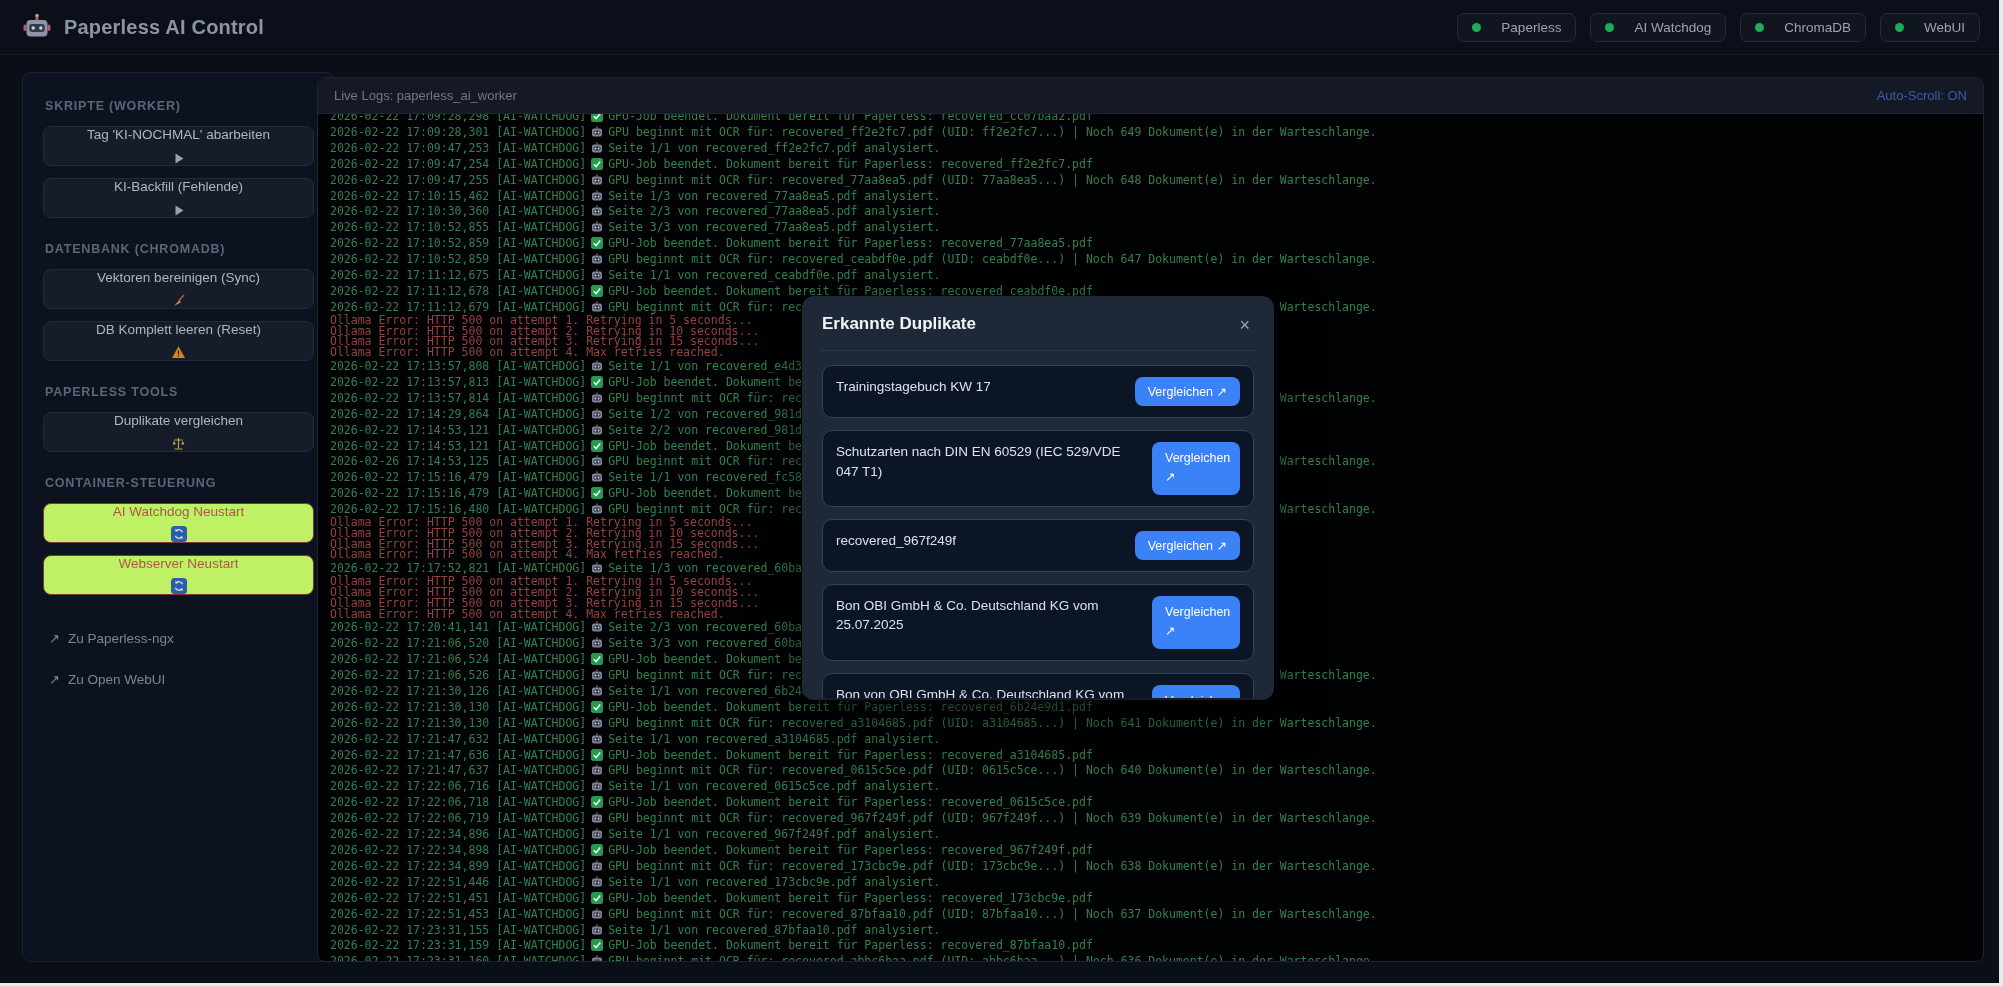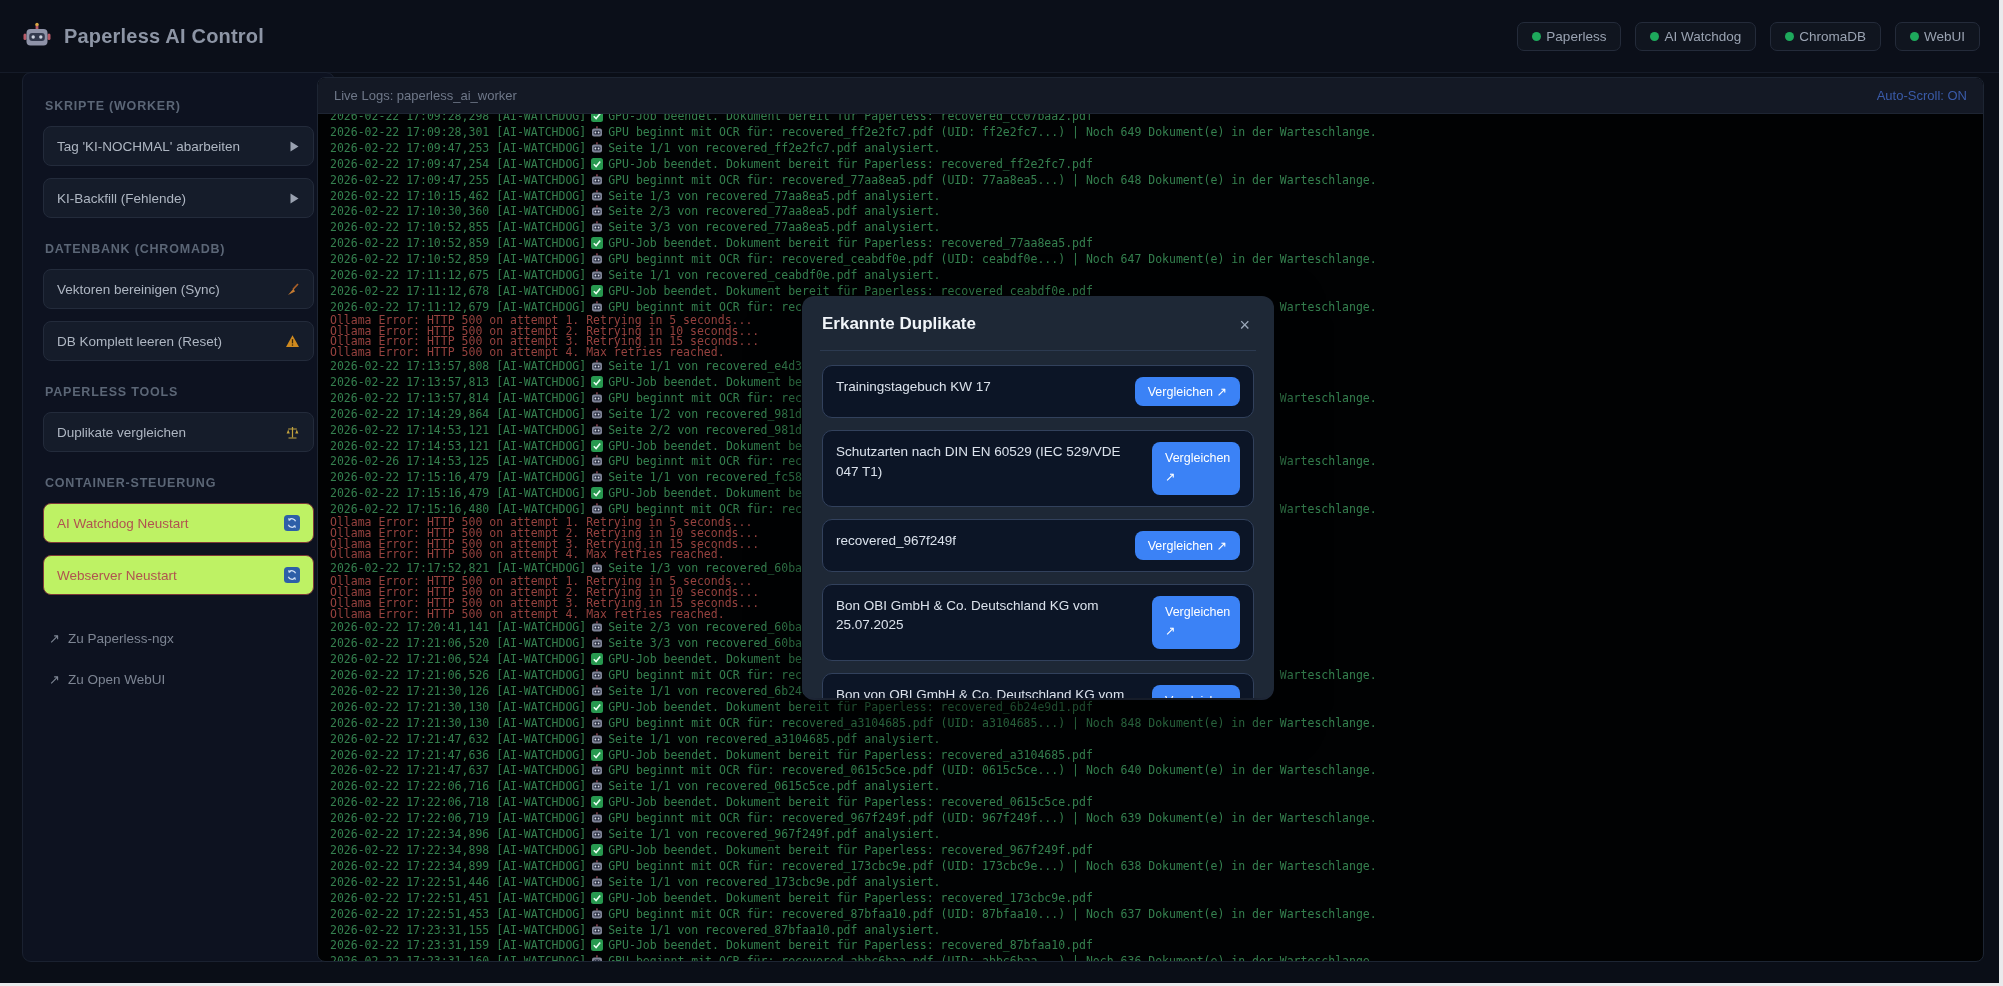--- a/index.html
+++ b/index.html
@@ -1,40 +1,40 @@
 <!DOCTYPE html>
 <html><head>
 <meta charset="utf-8">
 <style>
   * { margin:0; padding:0; box-sizing:border-box; }
   html,body { width:2003px; height:986px; background:#0a0e17; overflow:hidden;
               font-family:"Liberation Sans", sans-serif; position:relative; }
 
   
-  .app-header { position:absolute; left:0; top:0; width:2003px; height:73px;
+  .app-header { position:absolute; left:0; top:0; width:2003px; height:55px;
     background:#0b0f19; border-bottom:1px solid #151b28; display:flex;
     align-items:center; padding:0 23px 0 22px; }
   .logo { width:30px; height:30px; margin-right:12px; flex:0 0 auto; }
   .app-title { font-size:20px; font-weight:bold; color:#8d95a5; letter-spacing:.2px; }
   .badges { margin-left:auto; display:flex; gap:14px; }
-  .badge { display:flex; align-items:center; gap:5px; background:#10151f;
+  .badge { display:flex; align-items:center; gap:20px; background:#10151f;
     border:1px solid #242b3a; border-radius:7px; padding:6px 14px;
     font-size:13.5px; color:#9aa3b2; }
   .dot { width:9px; height:9px; border-radius:50%; background:#1ea95c; }
 
   
   .sidebar { position:absolute; left:22px; top:72px; width:313px; height:890px;
     background:#0d1220; border:1px solid #1a2130; border-radius:9px;
     padding:26px 20px; }
   .sec-title { font-size:12.5px; font-weight:bold; letter-spacing:.8px;
     text-transform:uppercase; color:#5b6676; margin:0 0 13px 2px; }
   .sec { margin-bottom:24px; }
   .sbtn { width:100%; height:40px; background:#151c2a; border:1px solid #232b3b;
     border-radius:8px; display:flex; align-items:center; padding:0 13px;
-    margin-bottom:12px; cursor:pointer; }
+    margin-bottom:12px; cursor:pointer;flex-direction:column; }
   .sbtn .lbl { font-size:13.5px; color:#aeb6c2; flex:1; text-align:left;
     white-space:nowrap; overflow:hidden; }
   .sbtn .ic { flex:0 0 auto; display:inline-flex; }
   .sbtn.danger { background:#bef264; border-color:#7e3a38; }
   .sbtn.danger .lbl { color:#b05350; }
   .slink { display:flex; align-items:center; gap:8px; color:#7d8593;
     font-size:13.5px; margin:0 0 26px 6px; cursor:pointer; }
   .slink .arr { font-size:13px; color:#7d8593; }
   .links-block { margin-top:36px; }
 
@@ -406,21 +406,21 @@
       <div class="log-line"><span>2026-02-22 17:21:30,130 [AI-WATCHDOG]</span><span class="licon"><svg width="12" height="12" viewBox="0 0 12 12">
             <rect width="12" height="12" rx="2.5" fill="#27984f"></rect>
             <path d="M2.8 6.3 L5.1 8.6 L9.2 3.6" stroke="#eafff2" stroke-width="1.6" fill="none"></path>
           </svg></span><span>GPU-Job beendet. Dokument bereit für Paperless: recovered_6b24e9d1.pdf</span></div>
       <div class="log-line"><span>2026-02-22 17:21:30,130 [AI-WATCHDOG]</span><span class="licon"><svg width="12" height="12" viewBox="0 0 12 12">
             <rect x="5.3" y="0.3" width="1.3" height="2.2" fill="#a56"></rect>
             <rect x="1" y="2.4" width="10" height="8.2" rx="2" fill="#7e8396"></rect>
             <rect x="2.5" y="4.5" width="7" height="4" rx="1.6" fill="#2e3345"></rect>
             <circle cx="4.4" cy="6.5" r="0.9" fill="#d9dce8"></circle>
             <circle cx="7.6" cy="6.5" r="0.9" fill="#d9dce8"></circle>
-          </svg></span><span>GPU beginnt mit OCR für: recovered_a3104685.pdf (UID: a3104685...) | Noch 848 Dokument(e) in der Warteschlange.</span></div>
+          </svg></span><span>GPU beginnt mit OCR für: recovered_a3104685.pdf (UID: a3104685...) | Noch 641 Dokument(e) in der Warteschlange.</span></div>
       <div class="log-line"><span>2026-02-22 17:21:47,632 [AI-WATCHDOG]</span><span class="licon"><svg width="12" height="12" viewBox="0 0 12 12">
             <rect x="5.3" y="0.3" width="1.3" height="2.2" fill="#a56"></rect>
             <rect x="1" y="2.4" width="10" height="8.2" rx="2" fill="#7e8396"></rect>
             <rect x="2.5" y="4.5" width="7" height="4" rx="1.6" fill="#2e3345"></rect>
             <circle cx="4.4" cy="6.5" r="0.9" fill="#d9dce8"></circle>
             <circle cx="7.6" cy="6.5" r="0.9" fill="#d9dce8"></circle>
           </svg></span><span>Seite 1/1 von recovered_a3104685.pdf analysiert.</span></div>
       <div class="log-line"><span>2026-02-22 17:21:47,636 [AI-WATCHDOG]</span><span class="licon"><svg width="12" height="12" viewBox="0 0 12 12">
             <rect width="12" height="12" rx="2.5" fill="#27984f"></rect>
             <path d="M2.8 6.3 L5.1 8.6 L9.2 3.6" stroke="#eafff2" stroke-width="1.6" fill="none"></path>

